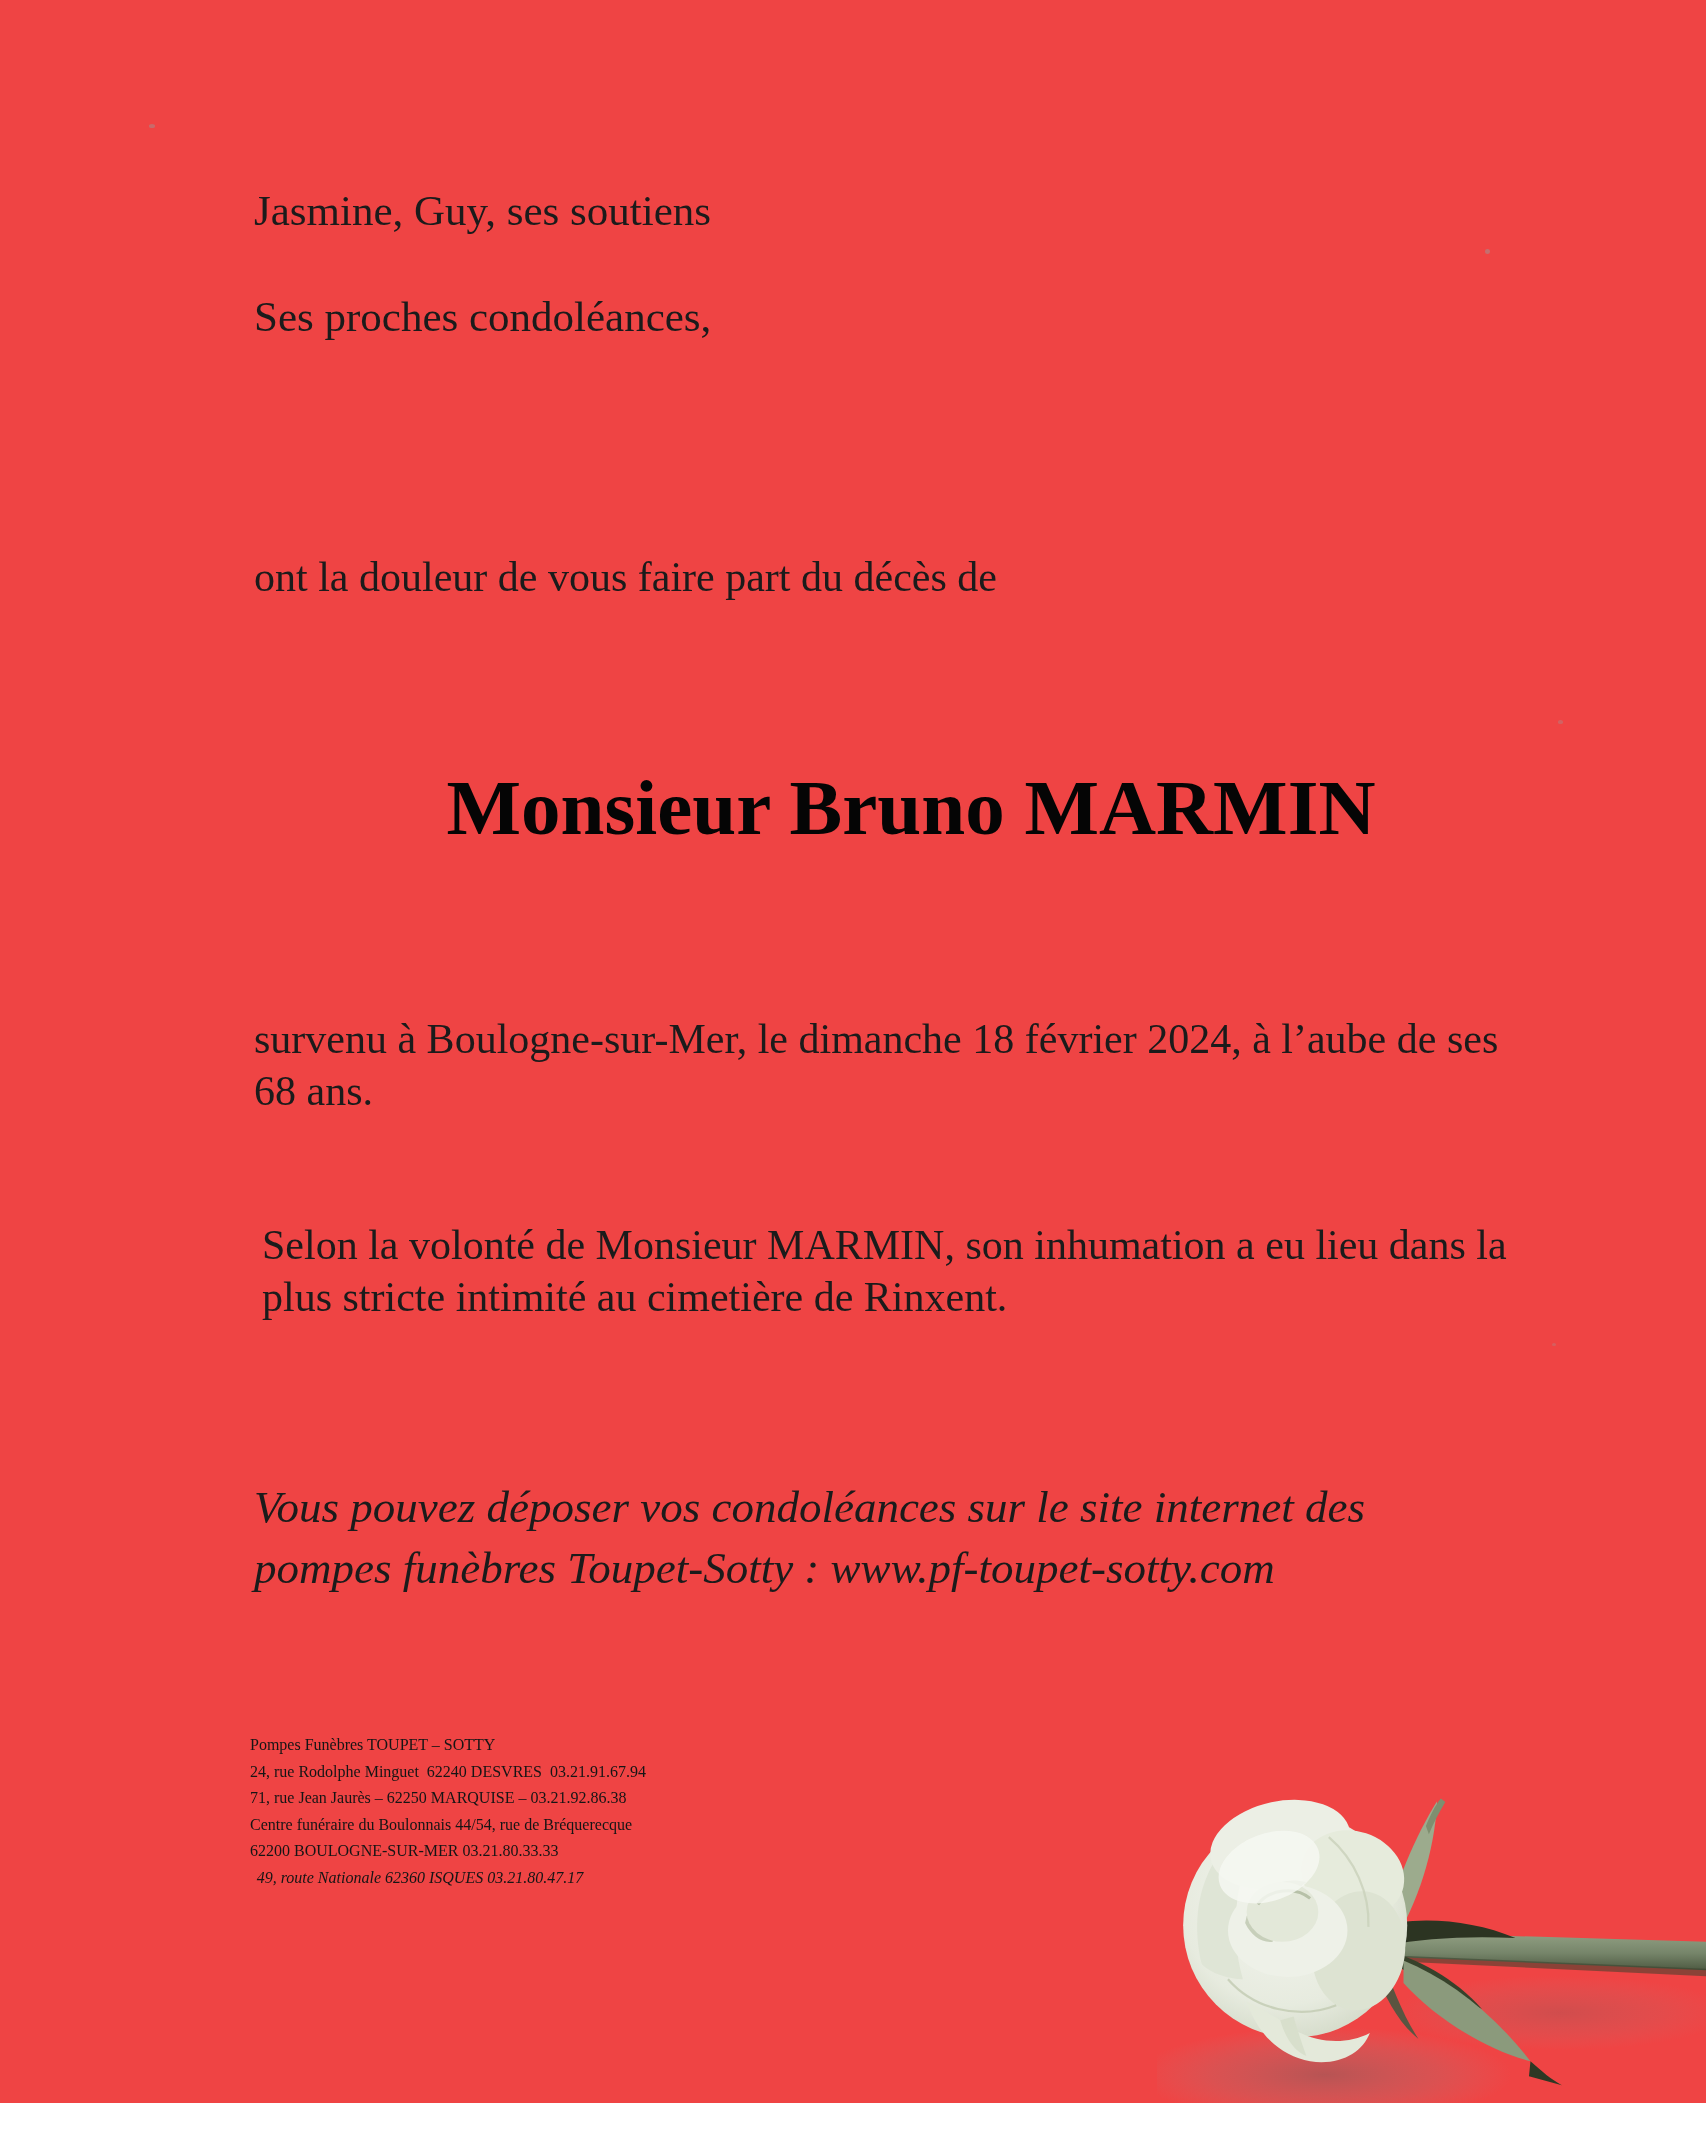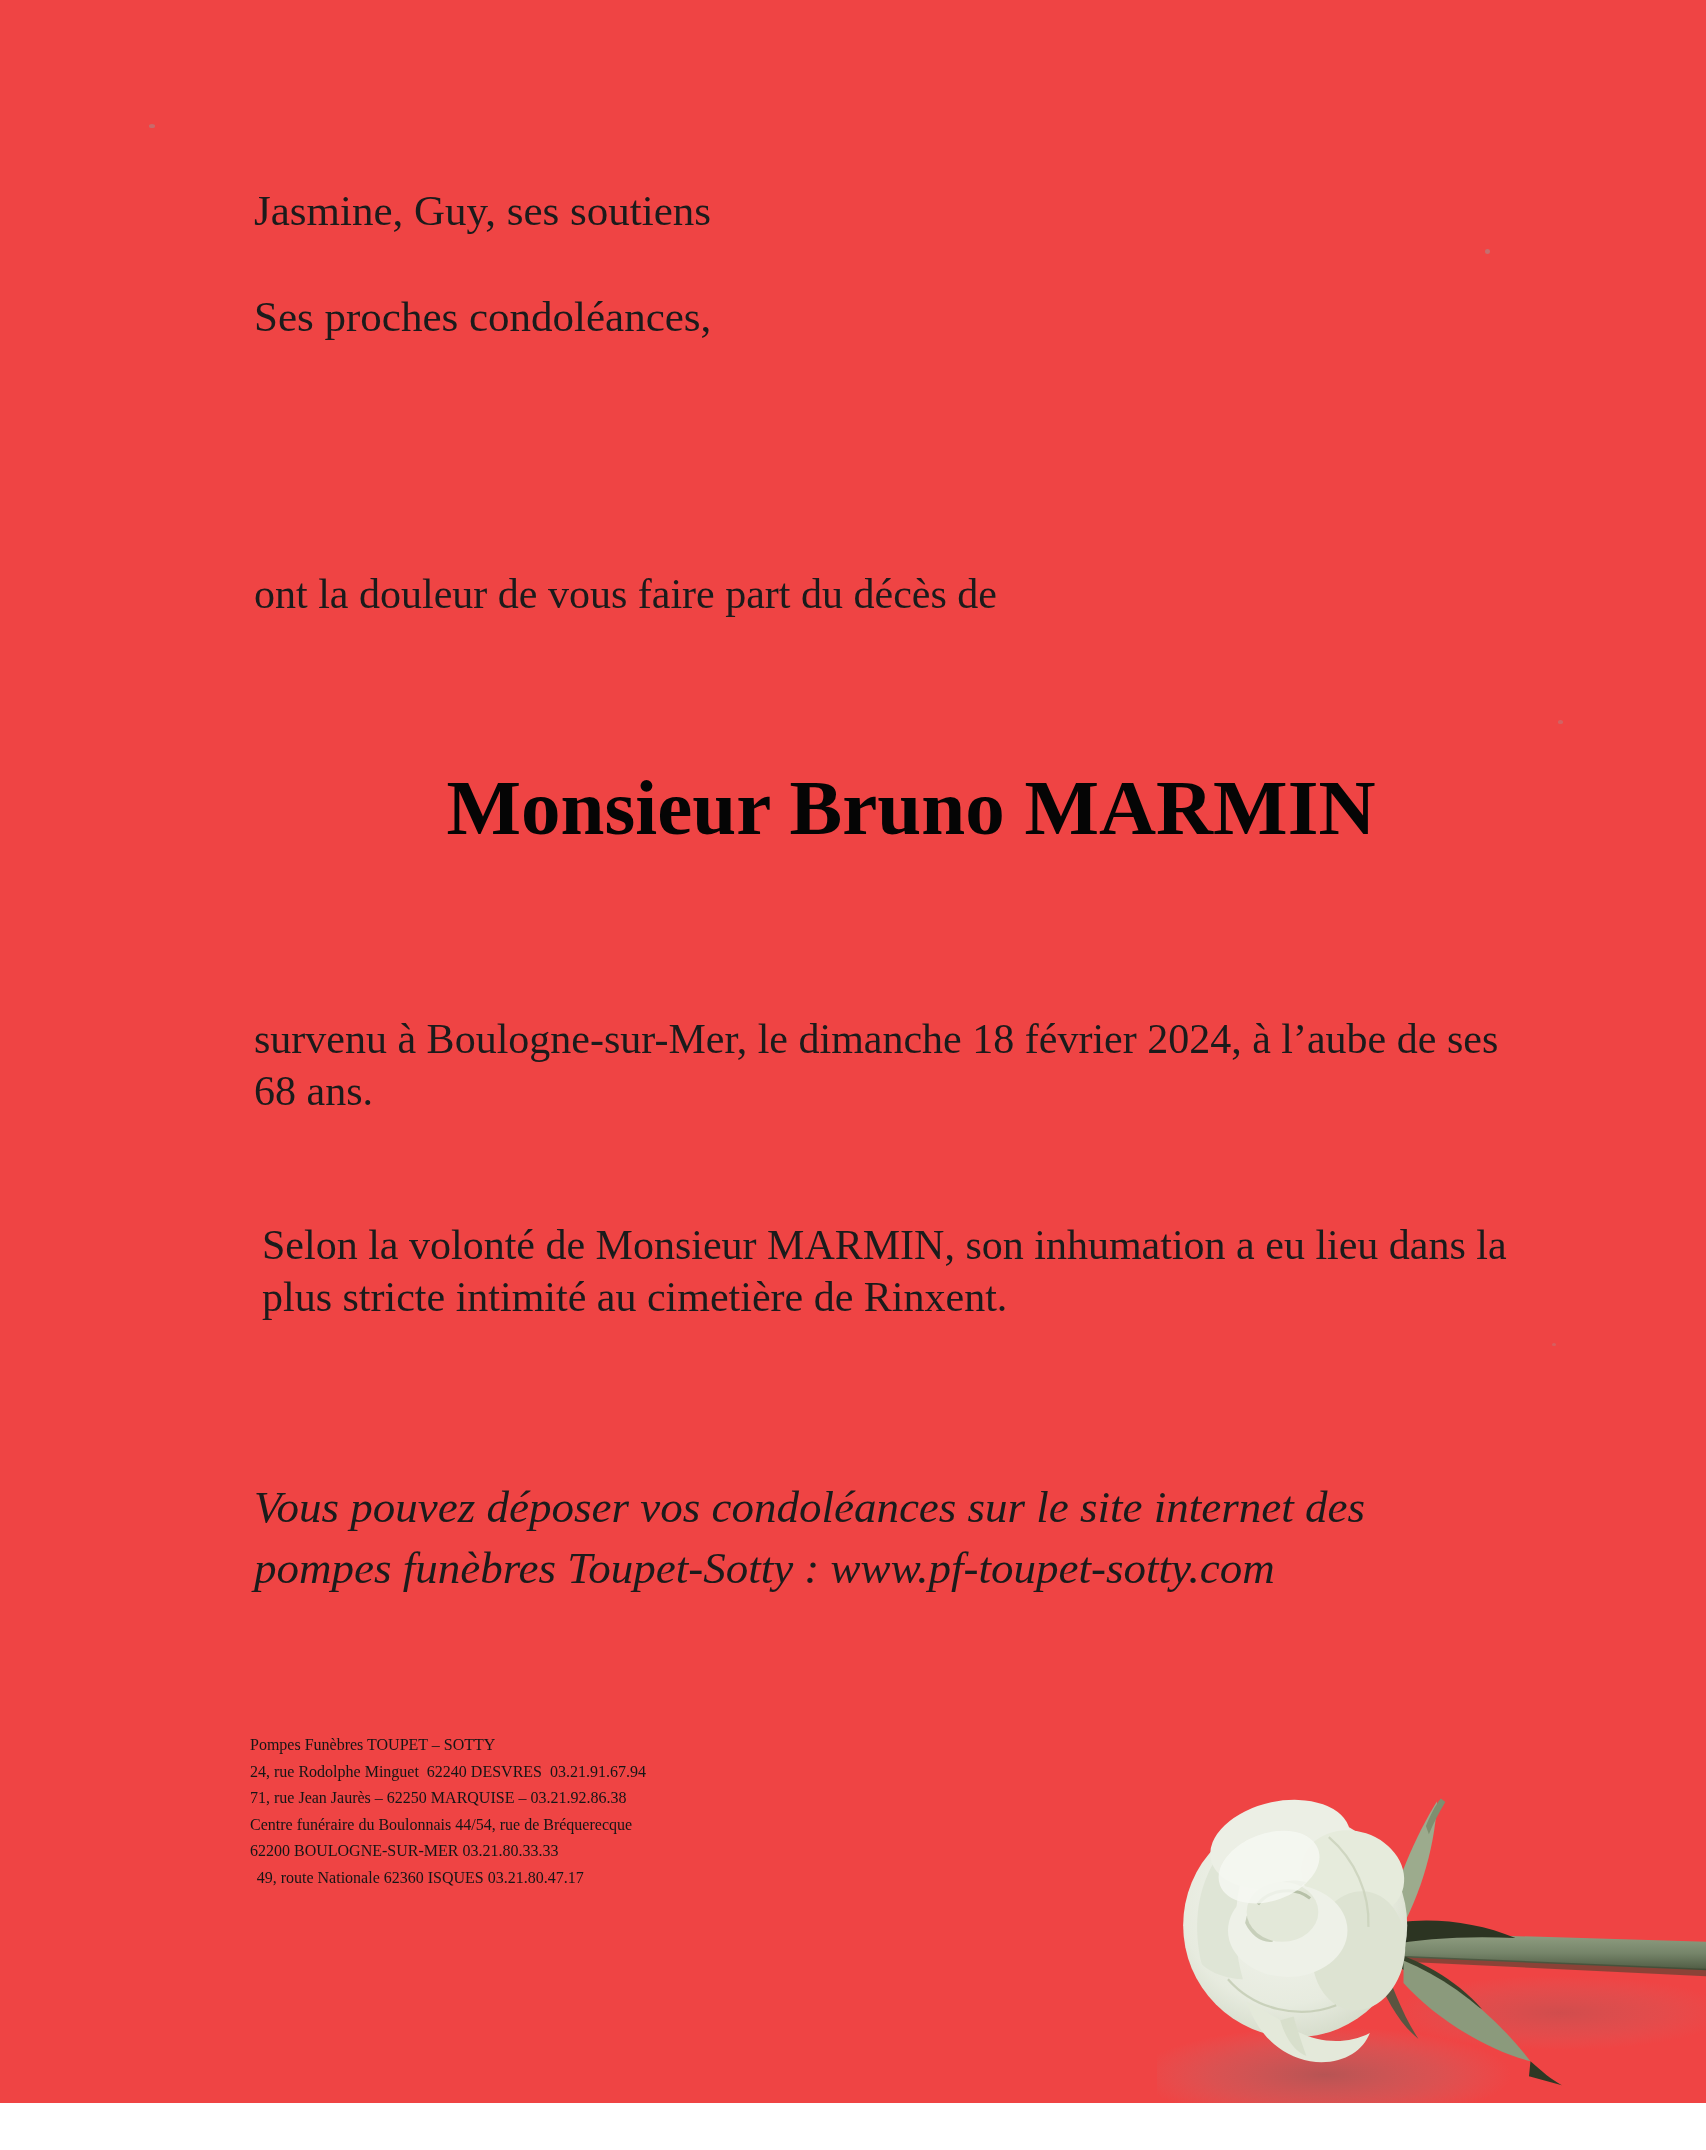--- a/index.html
+++ b/index.html
@@ -30,40 +30,40 @@
     font-size:45px;line-height:61px;
     white-space:pre;
   }
   .footer{
     position:absolute;
     left:250px;top:1732px;
     font-size:16px;line-height:26.5px;
     color:#151515;
   }
   .footer div{white-space:pre;}
-  .footer .indent{padding-left:6.7px;}
+  .footer .indent{padding-left:6.7px;font-style:italic;}
   .speck{position:absolute;border-radius:50%;background:#9a9a9a;}
   .photo-edge{position:absolute;background:#d8d8d8;}
   .rose{position:absolute;left:1157px;top:1755px;width:549px;height:396px;}
 </style>
 </head>
 <body>
 
 <div class="page">
 
   <div class="speck" style="left:149px;top:124px;width:6px;height:3.7px;opacity:.45;"></div>
   <div class="speck" style="left:1485px;top:249px;width:5.2px;height:4.5px;opacity:.5;"></div>
   <div class="speck" style="left:1558px;top:720px;width:4.5px;height:3.7px;opacity:.35;"></div>
   <div class="speck" style="left:1552px;top:1343px;width:3.7px;height:3px;opacity:.3;"></div>
 
   <div class="txt body-line" style="left:254px;top:185px;">Jasmine, Guy, ses soutiens</div>
 
   <div class="txt body-line" style="left:254px;top:291px;">Ses proches condoléances,</div>
 
-  <div class="txt para" style="left:254px;top:551px;margin-top:17px;">ont la douleur de vous faire part du décès de</div>
+  <div class="txt para" style="left:254px;top:551px;">ont la douleur de vous faire part du décès de</div>
 
   <div class="title">Monsieur Bruno MARMIN</div>
 
   <div class="txt para" style="left:254px;top:1013px;">survenu à Boulogne-sur-Mer, le dimanche 18 février 2024, à l’aube de ses
 68 ans.</div>
 
   <div class="txt para" style="left:262px;top:1219px;">Selon la volonté de Monsieur MARMIN, son inhumation a eu lieu dans la
 plus stricte intimité au cimetière de Rinxent.</div>
 
   <div class="condolences">Vous pouvez déposer vos condoléances sur le site internet des

